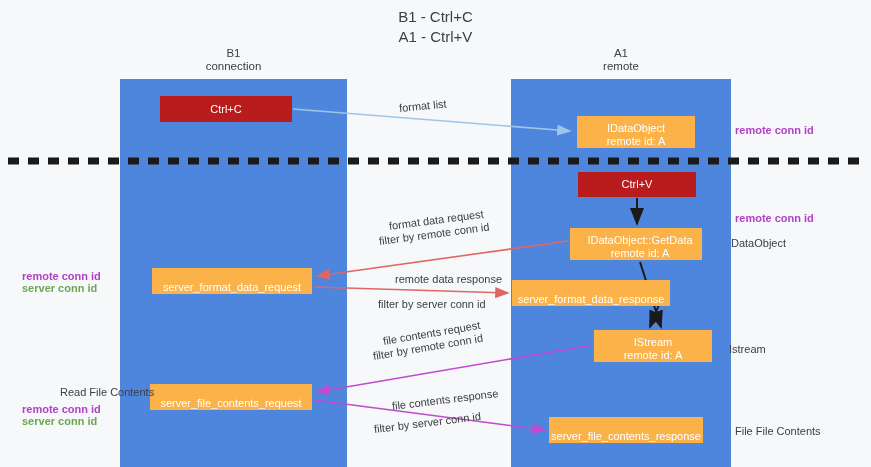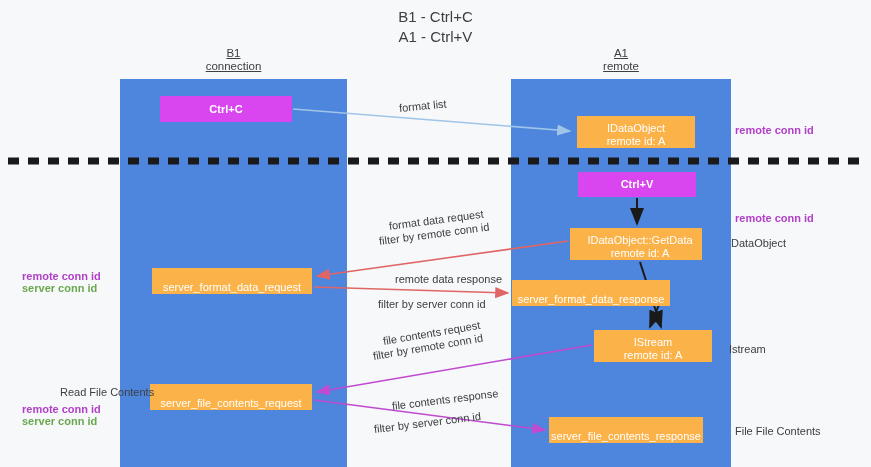--- a/index.html
+++ b/index.html
@@ -13,39 +13,39 @@
   #stage{position:absolute;left:0;top:0;width:871px;height:467px;}
 
   
   .lane{position:absolute;background:#4e85dd;}
   #lane-b1{left:120px;top:79px;width:227px;height:388px;}
   #lane-a1{left:511px;top:79px;width:220px;height:388px;}
 
   
   .col-head{
     position:absolute;text-align:center;color:#3c4043;
-    font-size:11.5px;line-height:13px;text-decoration:underline;
+    font-size:11.5px;line-height:13px;
   }
   #head-b1{left:120px;top:47px;width:227px;}
   #head-a1{left:511px;top:47px;width:220px;}
 
   
   #title{
     position:absolute;left:0;top:7px;width:871px;text-align:center;
     color:#3c4043;font-size:15px;line-height:20px;white-space:pre-line;
   }
 
   
   .box{
     position:absolute;box-sizing:border-box;
     display:flex;flex-direction:column;align-items:center;justify-content:center;
     color:#ffffff;font-size:11px;line-height:13px;text-align:center;
     z-index:6;
   }
-  .box.green{background:#d946ef;font-weight:bold;}
+  .box.green{background:#b91c1c;}
   .box.orange{background:#fbb248;justify-content:flex-end;}
 
   #box-ctrlc{left:160px;top:96px;width:132px;height:26px;}
   #box-idataobject{left:577px;top:116px;width:118px;height:32px;}
   #box-ctrlv{left:578px;top:172px;width:118px;height:25px;}
   #box-getdata{left:570px;top:228px;width:132px;height:32px;padding-left:8px;}
   #box-sfdreq{left:152px;top:268px;width:160px;height:26px;}
   #box-sfdres{left:512px;top:280px;width:158px;height:26px;}
   #box-istream{left:594px;top:330px;width:118px;height:32px;}
   #box-sfcreq{left:150px;top:384px;width:162px;height:26px;}

